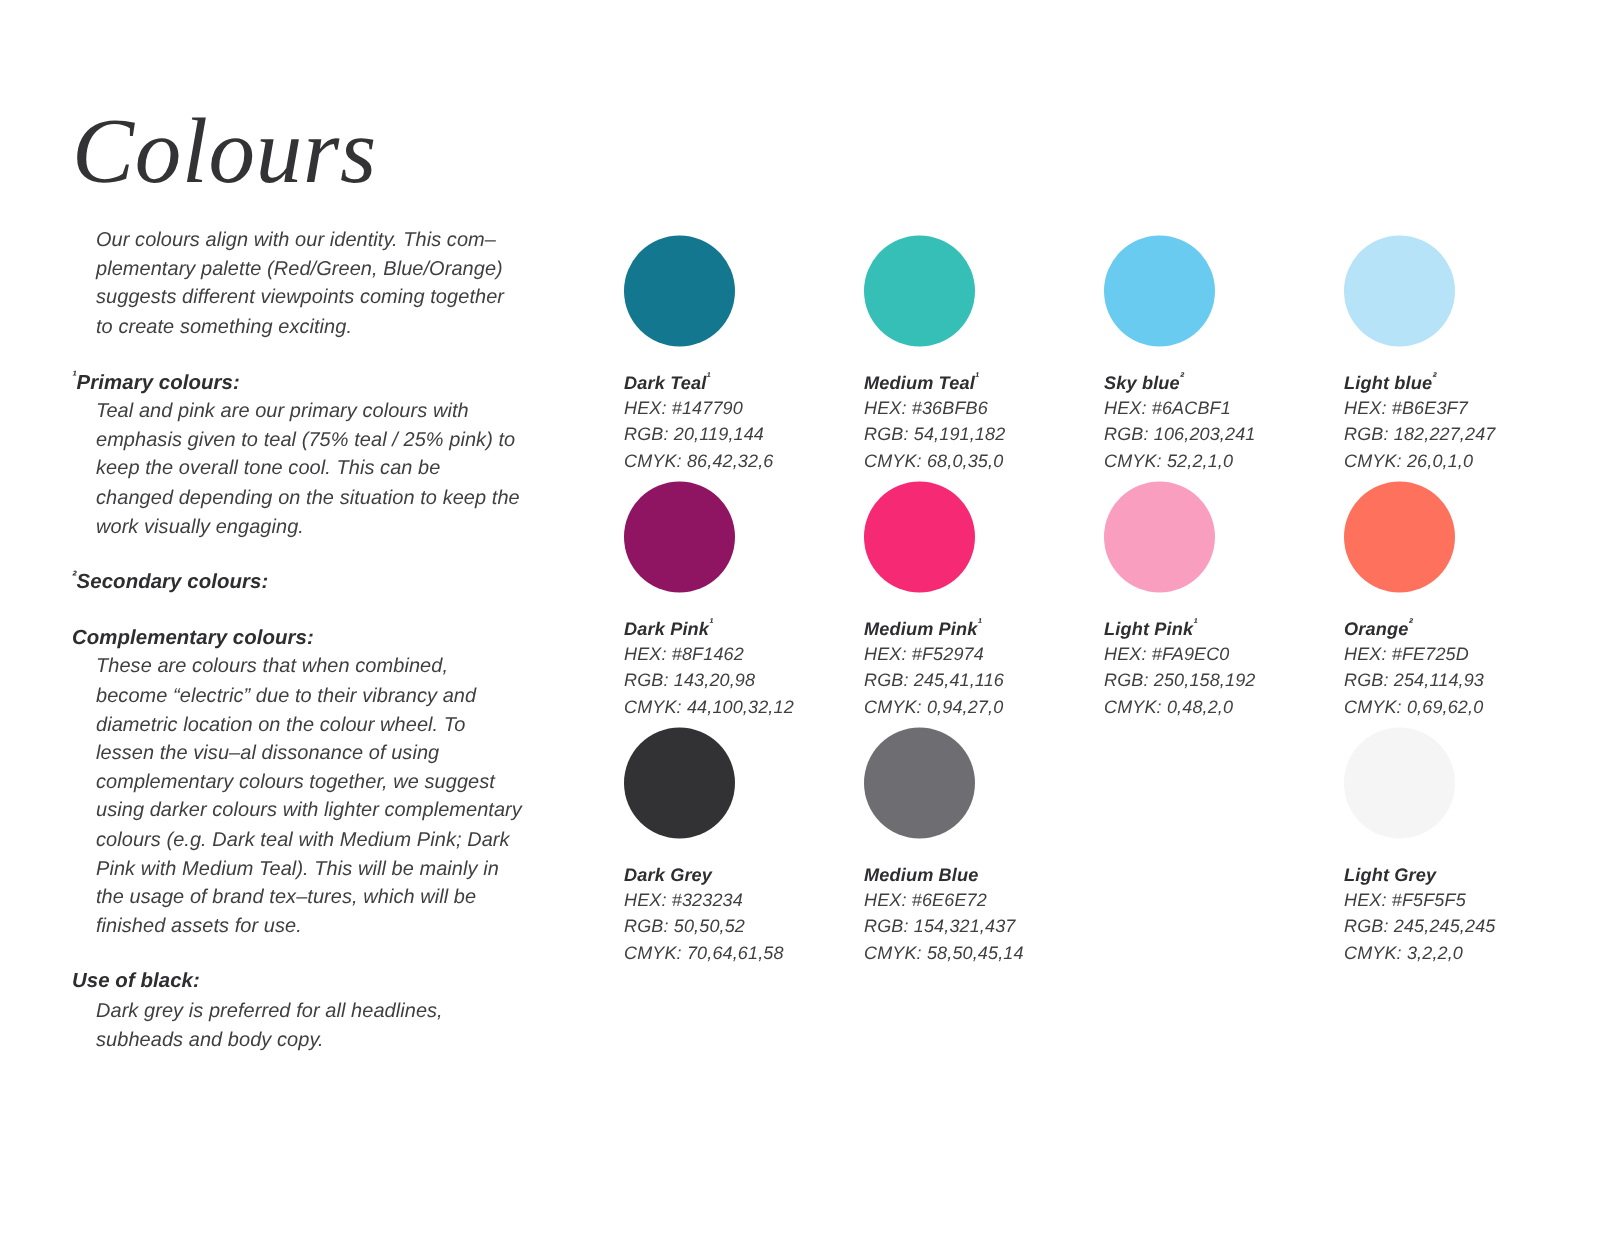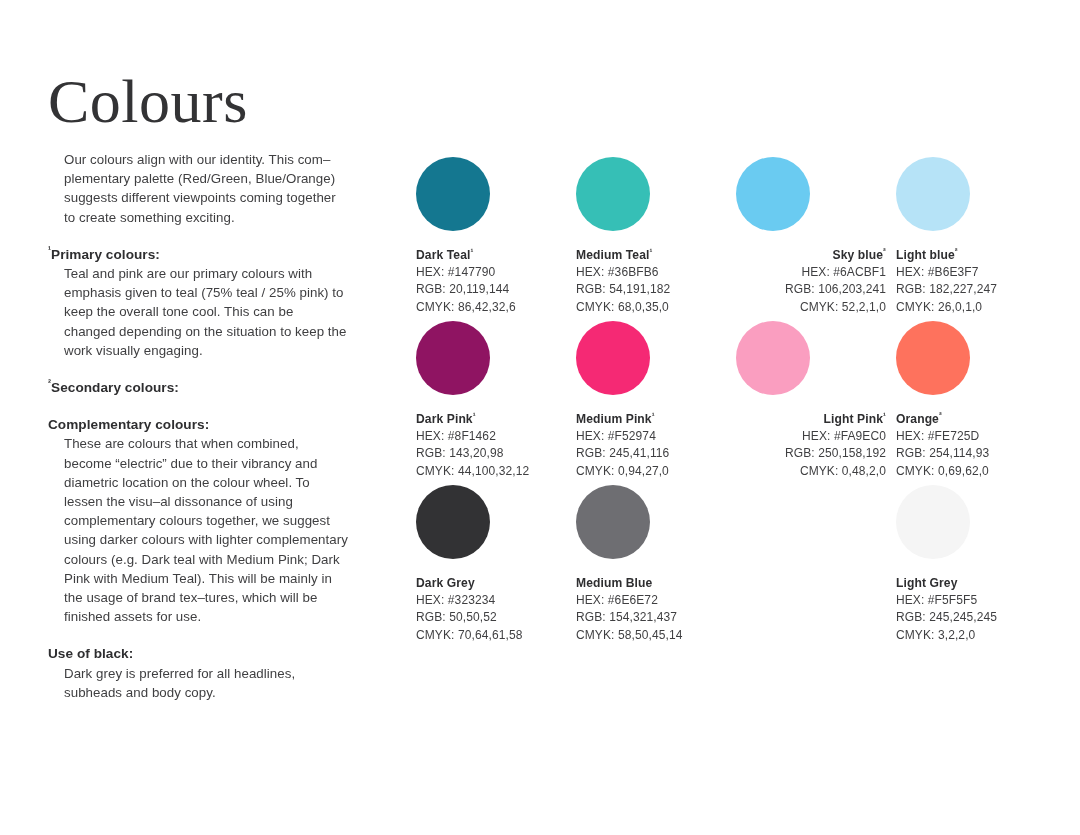--- a/index.html
+++ b/index.html
@@ -12,20 +12,21 @@
     background: #ffffff;
     font-family: "Liberation Sans", sans-serif;
     color: #3a3a3c;
     overflow: hidden;
     position: relative;
   }
   .page {
     position: relative;
     width: 1032px;
     height: 835px;
+    font-style: italic;
   }
 
   
   .page-title {
     position: absolute;
     left: 48px;
     top: 28px;
     font-family: "Liberation Serif", serif;
     font-size: 62px;
     line-height: 1.0;
@@ -76,21 +77,21 @@
     position: relative;
     height: 164px;
   }
   .swatch-cell {
     position: absolute;
     top: 0;
     width: 150px;
   }
   .swatch-cell.c0 { left: 0px; }
   .swatch-cell.c1 { left: 160px; }
-  .swatch-cell.c2 { left: 320px; text-align: right; }
+  .swatch-cell.c2 { left: 320px; }
   .swatch-cell.c3 { left: 480px; }
 
   .swatch-dot {
     width: 74px;
     height: 74px;
     border-radius: 50%;
     display: block;
   }
   .swatch-meta {
     margin-top: 16px;

